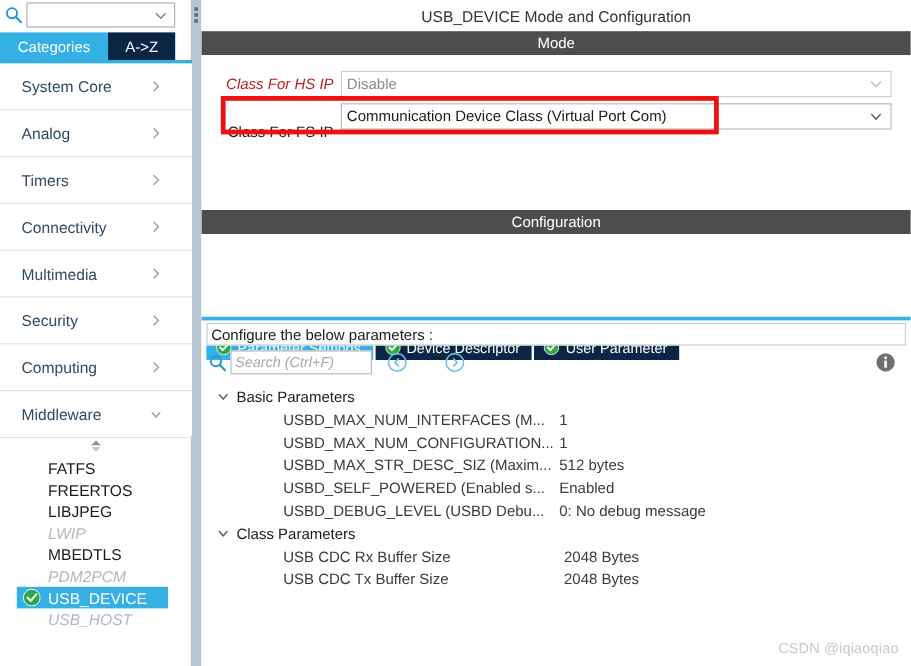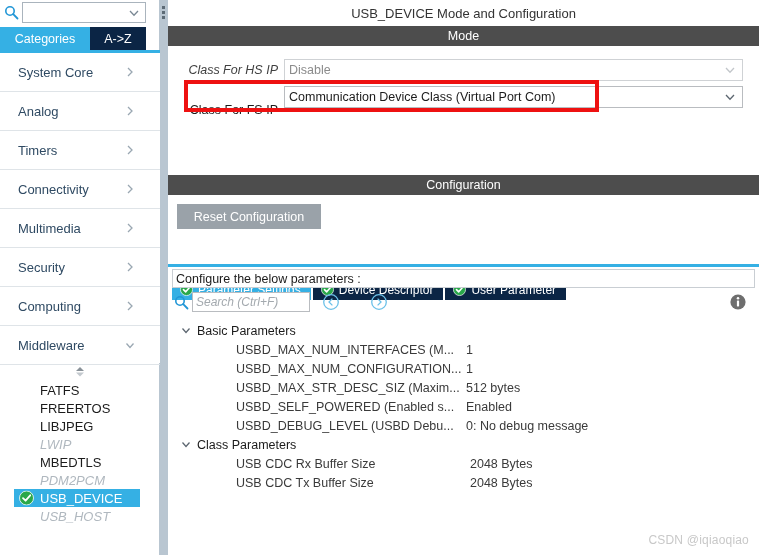--- a/index.html
+++ b/index.html
@@ -191,21 +191,21 @@
   }
   #row-hs { top: 13px; }
   #row-fs { top: 40px; }
 
   .mode-label {
     width: 116px;
     display: flex; align-items: center; justify-content: flex-end;
     padding-right: 6px;
     font-size: 12.5px;
   }
-  .mode-label.dim { color: #404040; font-style: italic; }
+  .mode-label.dim { color: #b91c1c; font-style: italic; }
   .mode-label.on { color: #1b1b1b; margin-top: 24px; }
 
   .mode-field {
     position: relative;
     flex: 1;
     border: 1px solid #b9bcc0;
     background: #ffffff;
     display: flex; align-items: center;
     padding-left: 4px;
     font-size: 12.5px;
@@ -547,21 +547,20 @@
         </div>
       </div>
     </div>
 
     <div class="redbox" id="redbox-fs"></div>
 
     <div class="section-header" id="config-header">Configuration</div>
 
     <div class="config-body">
 
-      <button class="reset-btn">Reset Configuration</button>
 
       <div class="cfg-tabs">
         <div class="cfg-tab active">
           <span class="chk">
             <svg width="13" height="13" viewBox="0 0 15 15">
               <circle cx="7.5" cy="7.5" r="7" fill="#2aa84a" stroke="#ffffff" stroke-width="0.8"></circle>
               <polyline points="4,7.6 6.6,10.2 11.2,4.8" fill="none" stroke="#ffffff" stroke-width="1.8" stroke-linecap="round" stroke-linejoin="round"></polyline>
             </svg>
           </span>
           <span>Parameter Settings</span>

